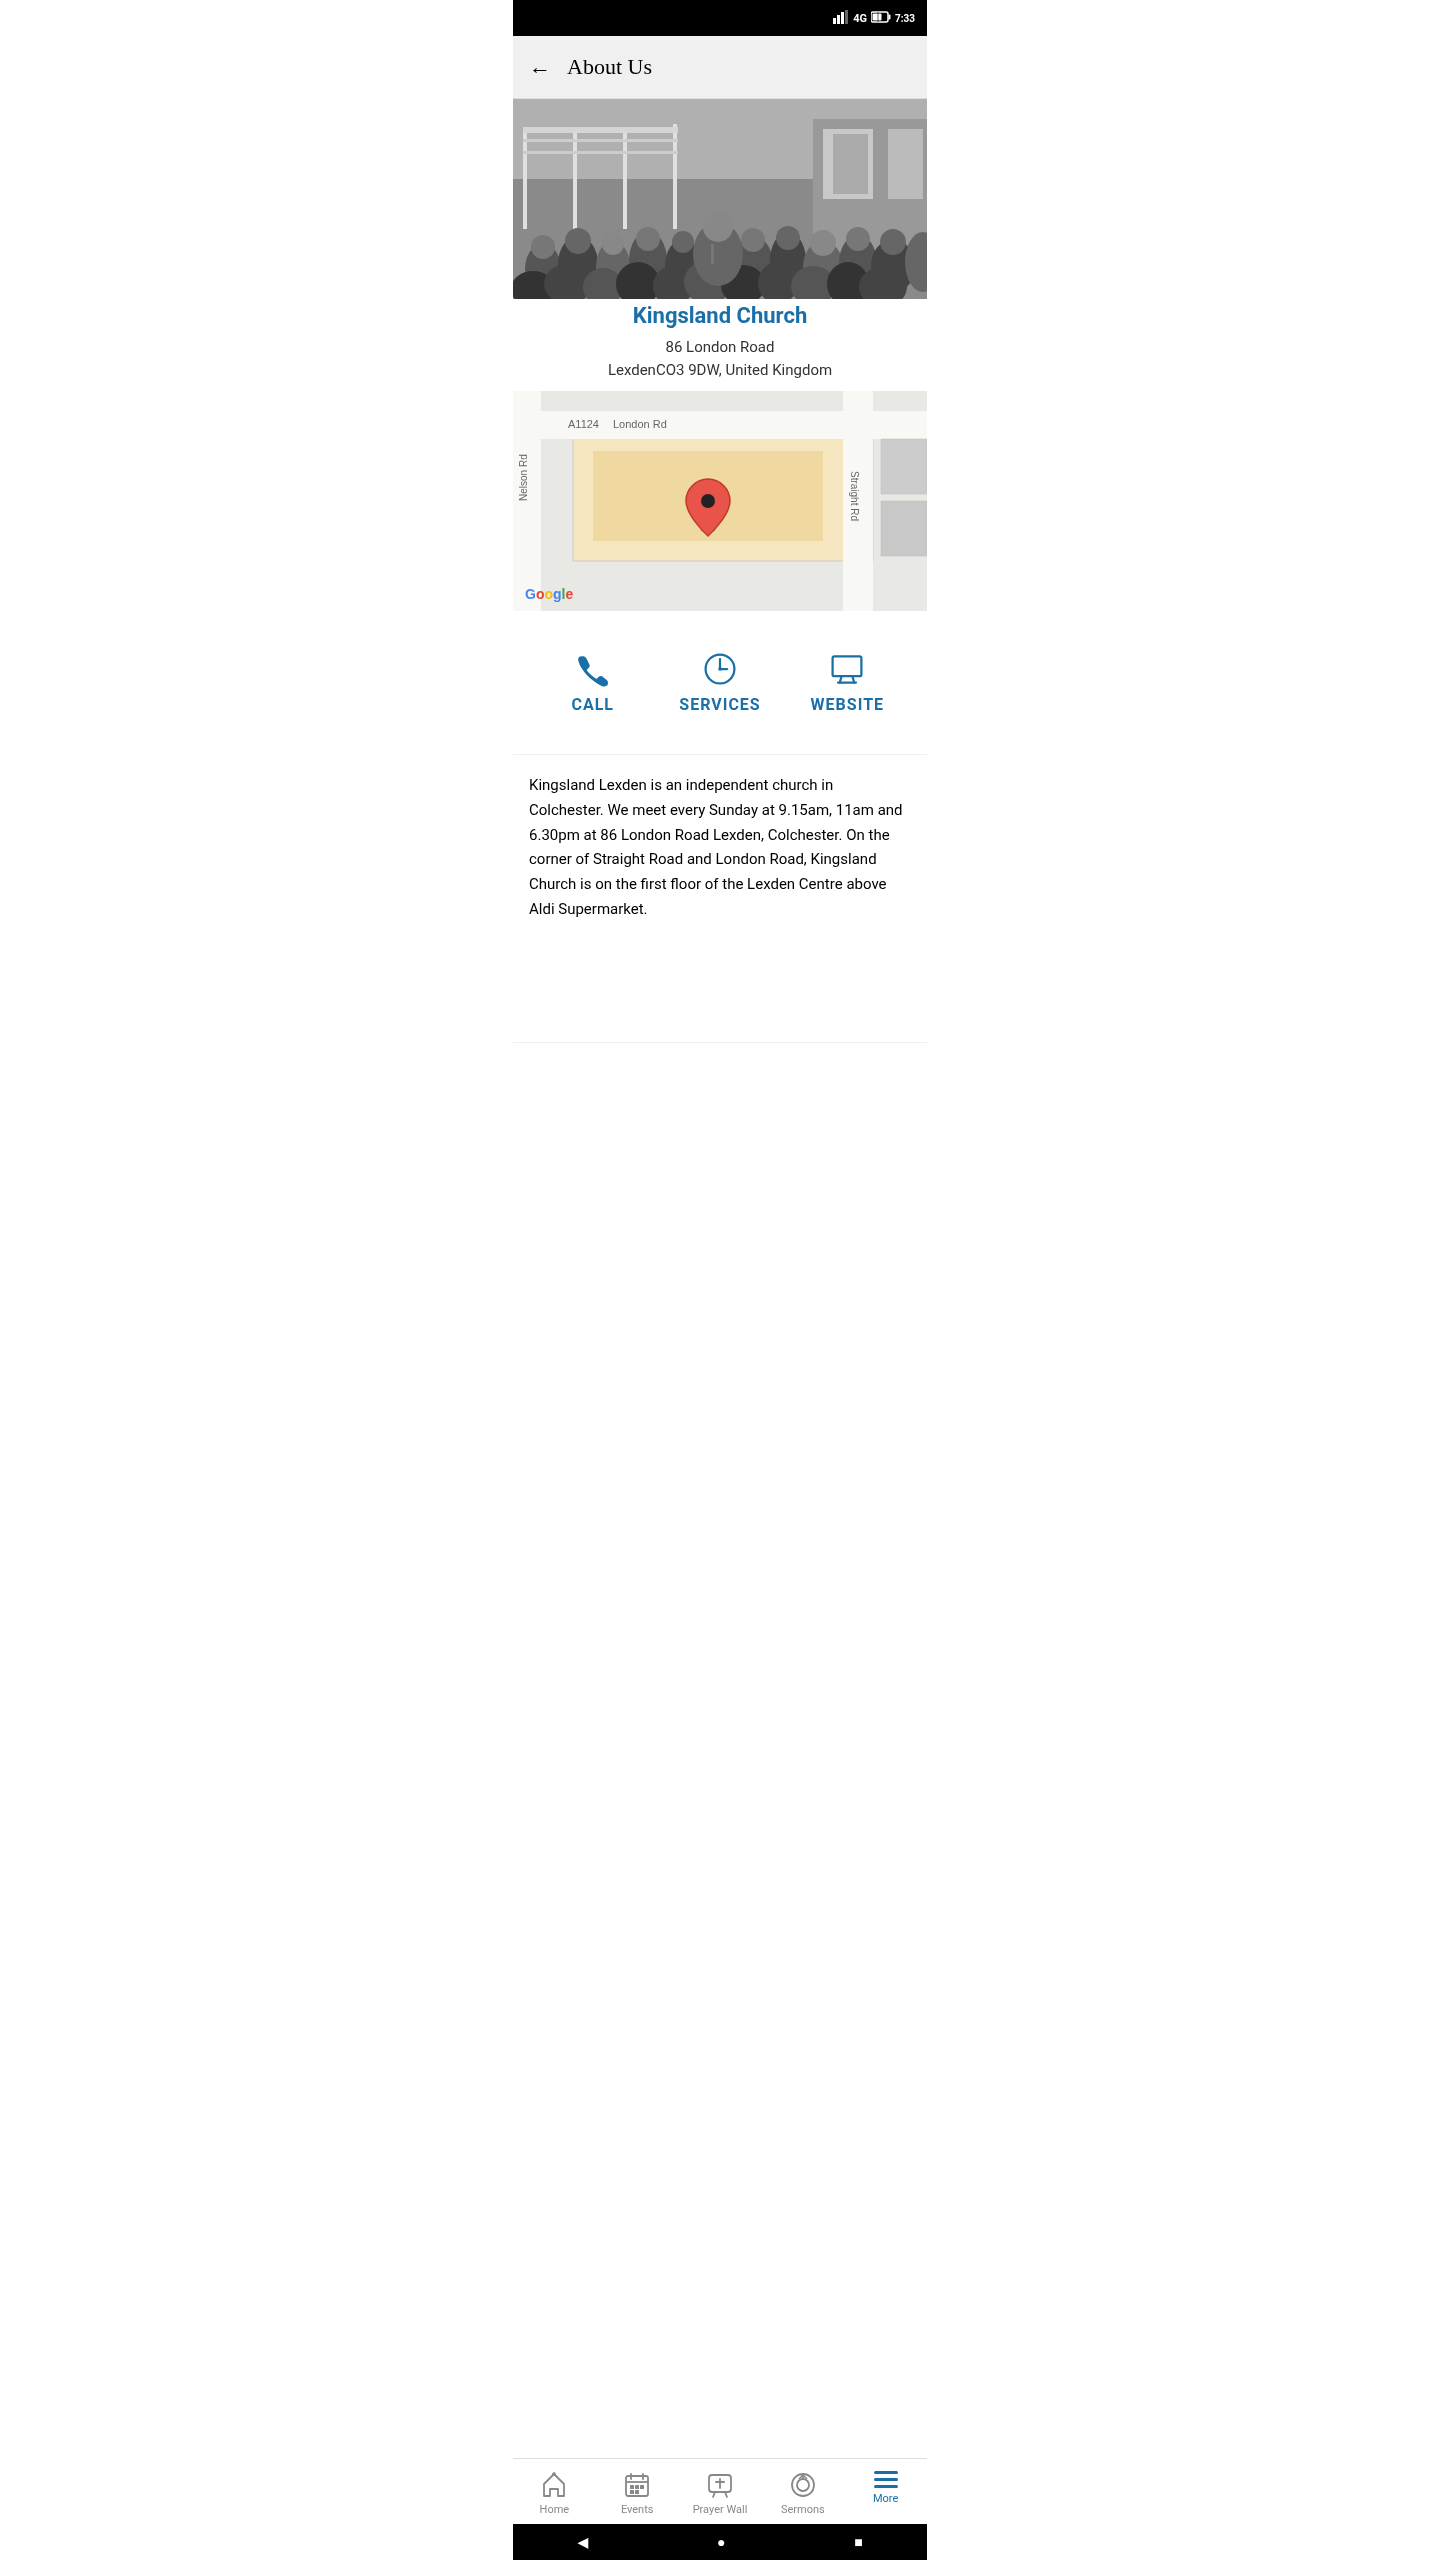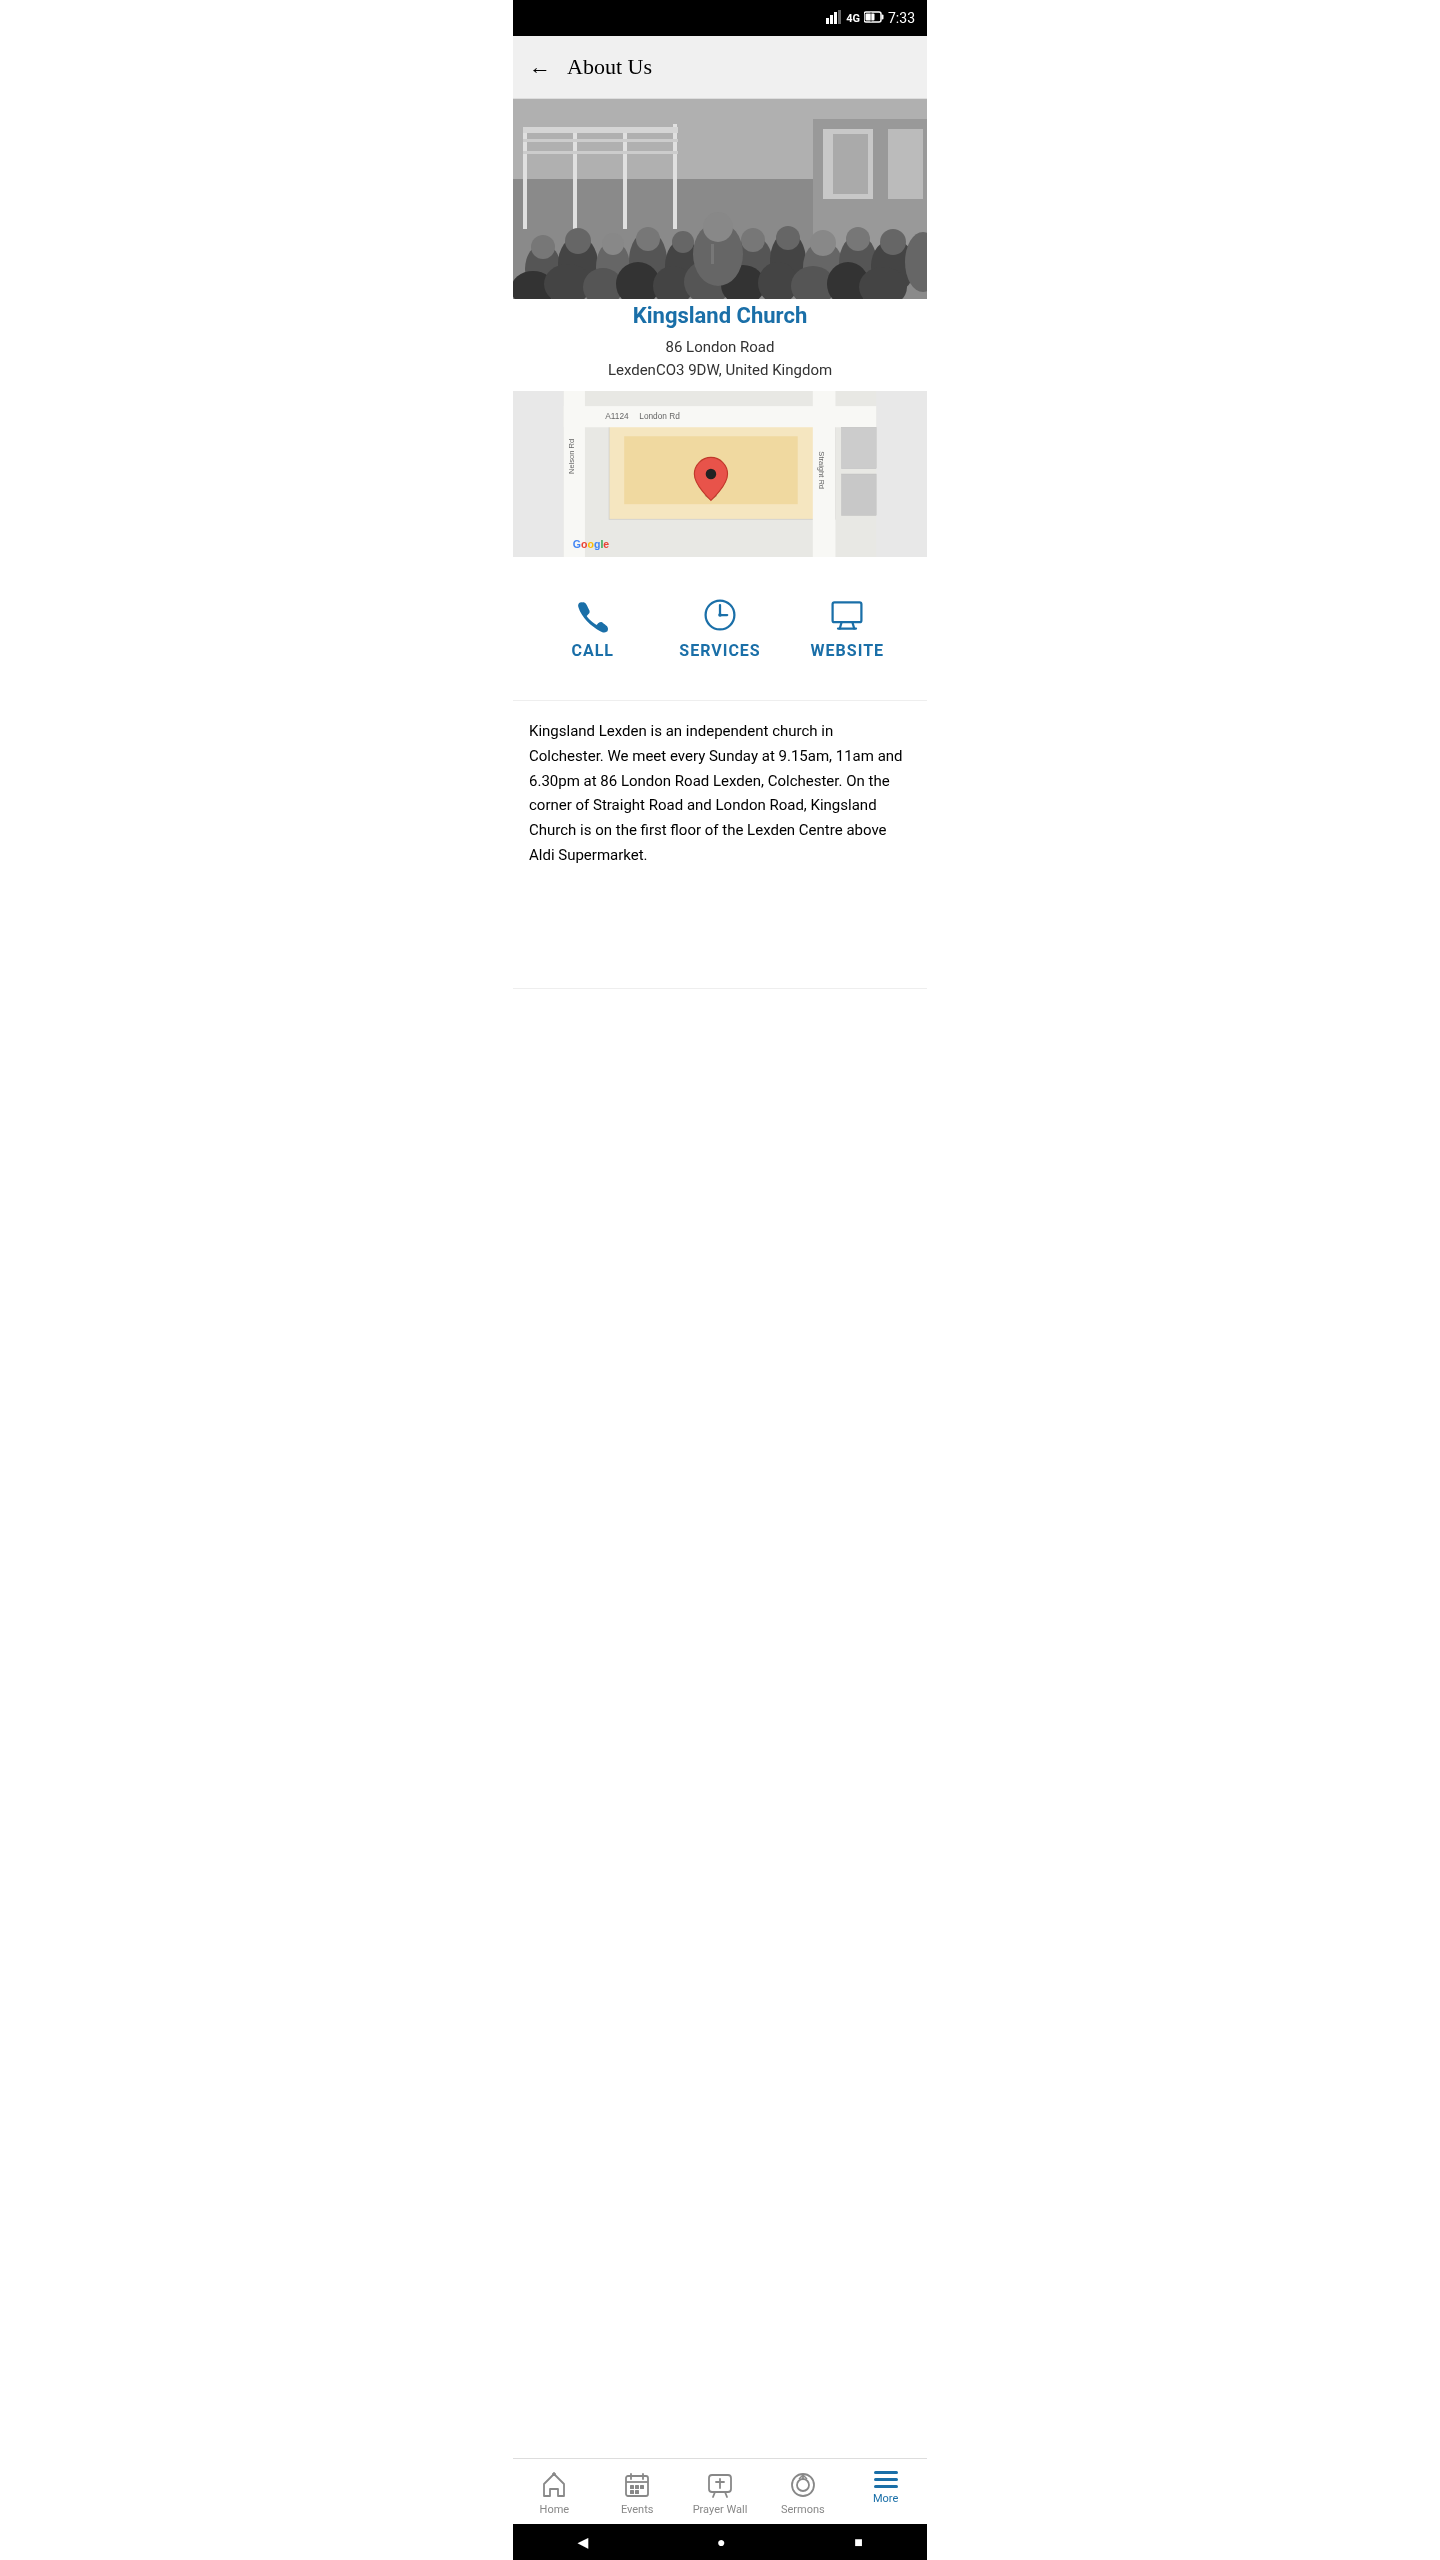--- a/index.html
+++ b/index.html
@@ -81,21 +81,21 @@
     }
     .church-address {
       font-size: 15px;
       color: #333;
       line-height: 1.5;
     }
 
     
     .map-container {
       width: 100%;
-      height: 166px;
+      height: 220px;
       position: relative;
       overflow: hidden;
       background: #e8e8e8;
     }
     .map-svg {
       width: 100%;
       height: 100%;
     }
 
     
@@ -221,21 +221,21 @@
     </span>
     <span style="font-size:11px;font-weight:700;">4G</span>
     <span>
       <svg width="20" height="12" viewBox="0 0 20 12" fill="white">
         <rect x="0" y="1" width="17" height="10" rx="2" stroke="white" stroke-width="1.5" fill="none"></rect>
         <rect x="17.5" y="3.5" width="2" height="5" rx="1" fill="white"></rect>
         <rect x="1.5" y="2.5" width="9" height="7" rx="1" fill="white"></rect>
         <line x1="7" y1="1" x2="7" y2="11" stroke="#000" stroke-width="1" opacity="0.6"></line>
       </svg>
     </span>
-    <span style="font-size:14px;font-weight:400;">7:33</span>
+    <span style="font-size:10px;font-weight:700;">7:33</span>
   </div>
 </div>
 
 <div class="header">
   <span class="header-back">←</span>
   <span class="header-title">About Us</span>
 </div>
 
 <div class="hero-image">
   <svg class="crowd-svg" viewBox="0 0 414 200" xmlns="http://www.w3.org/2000/svg">

